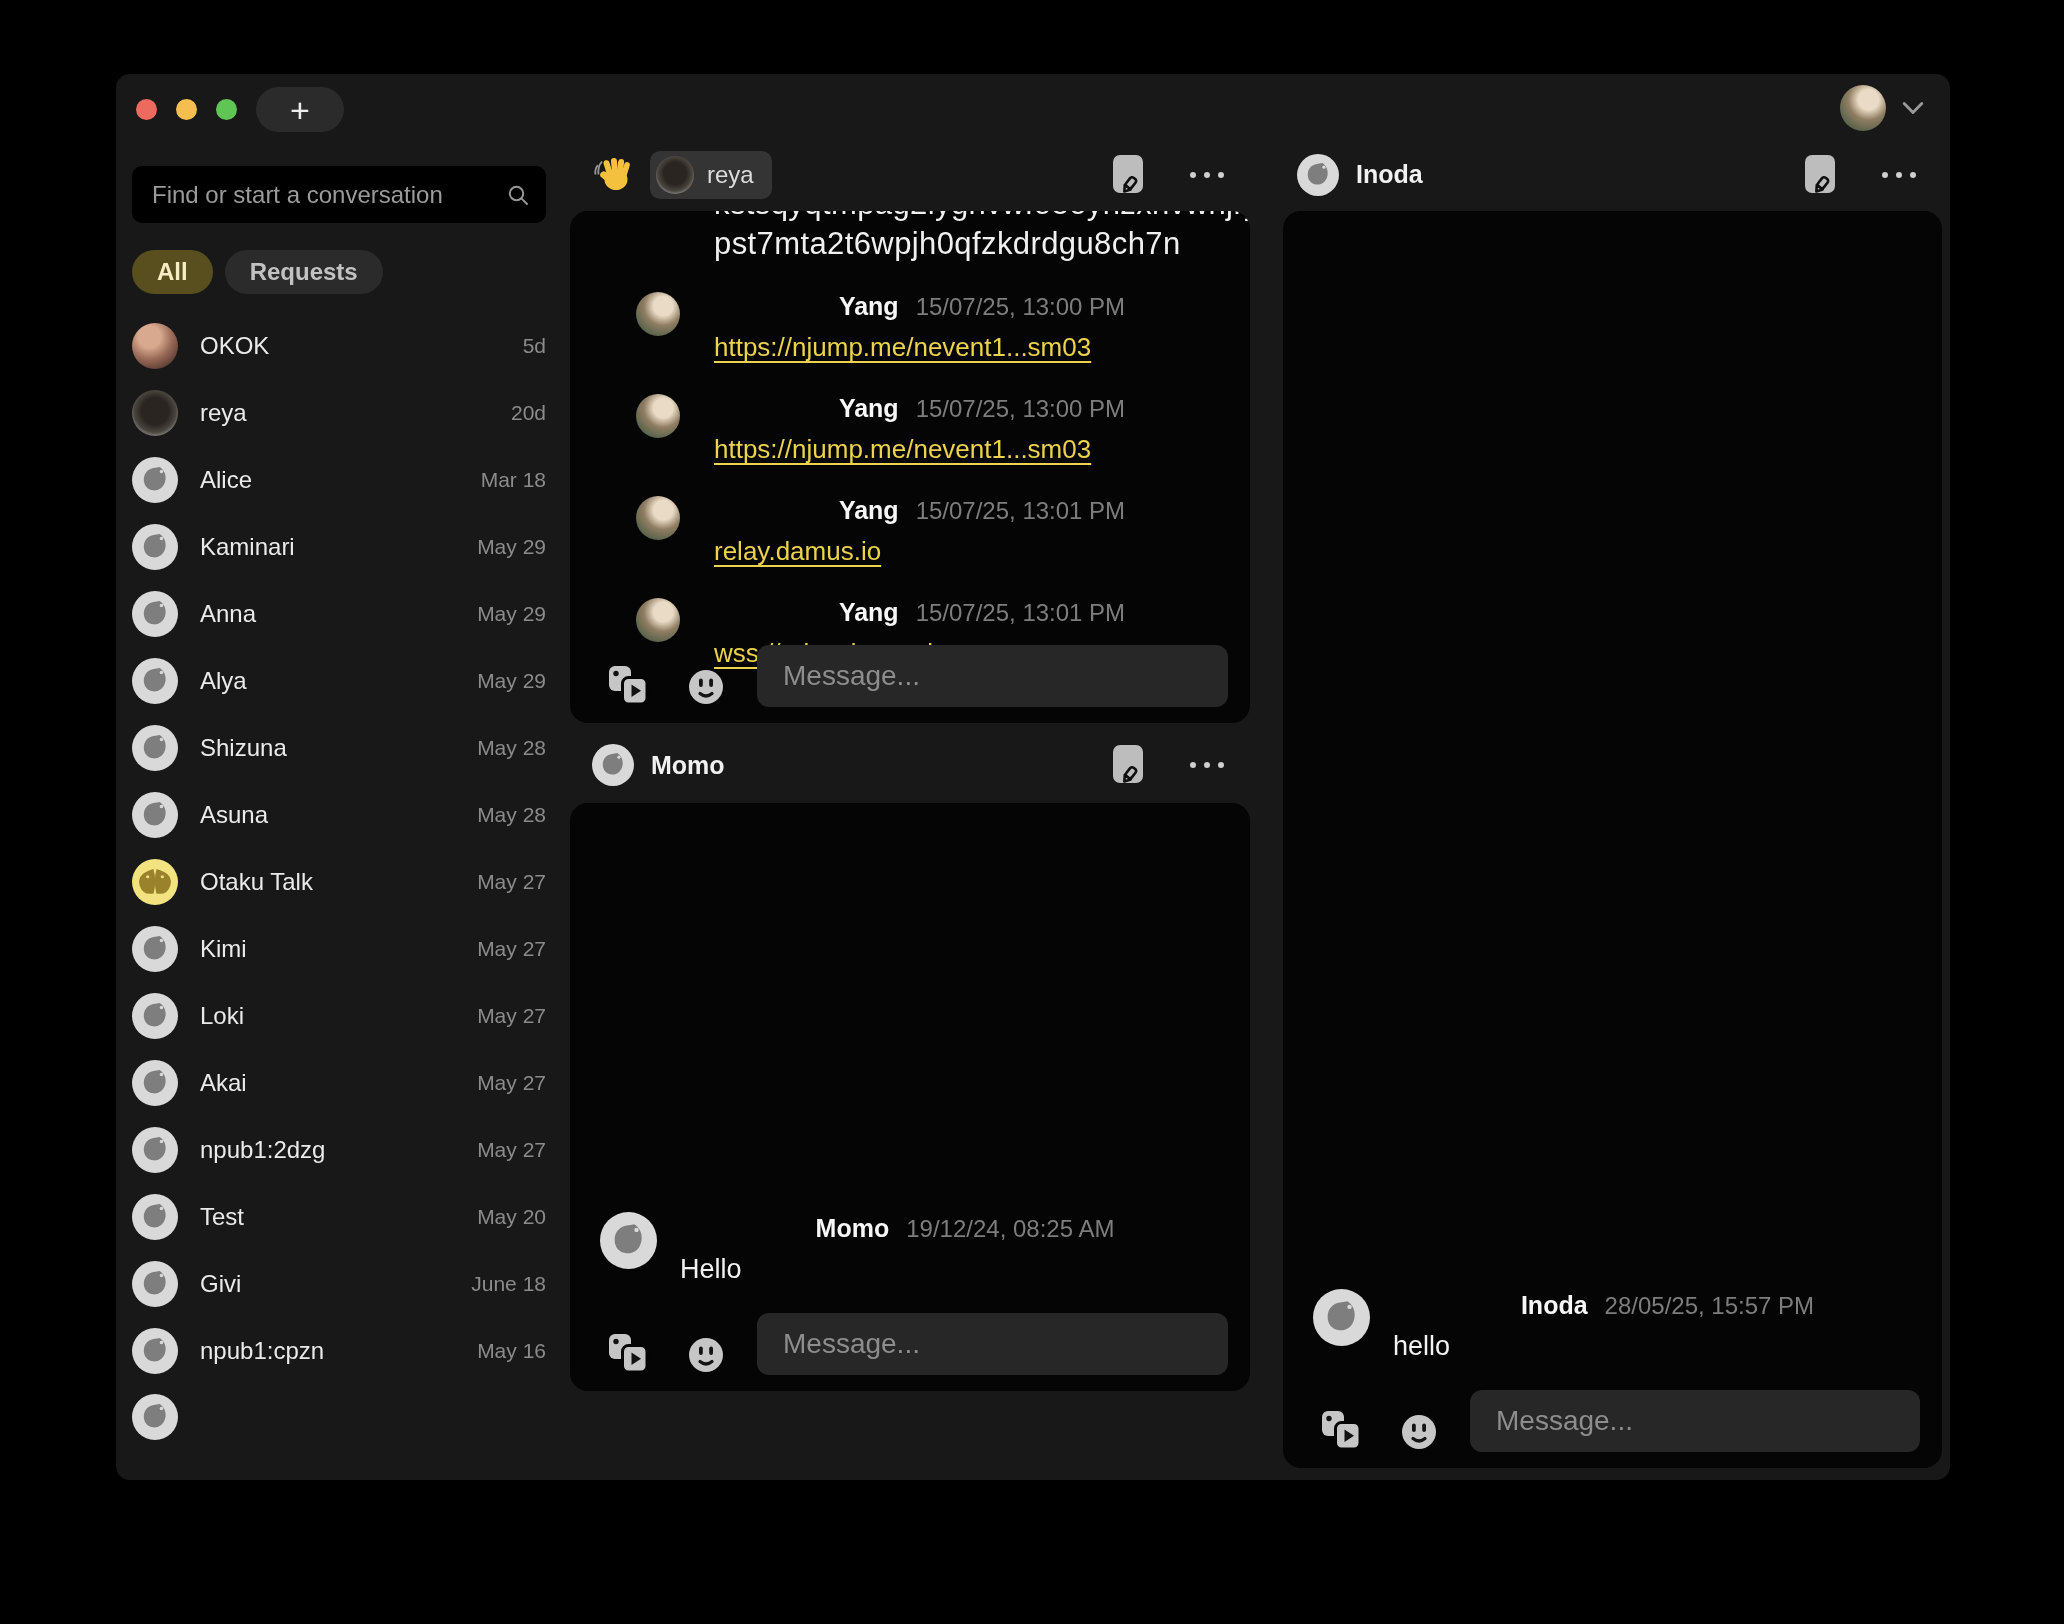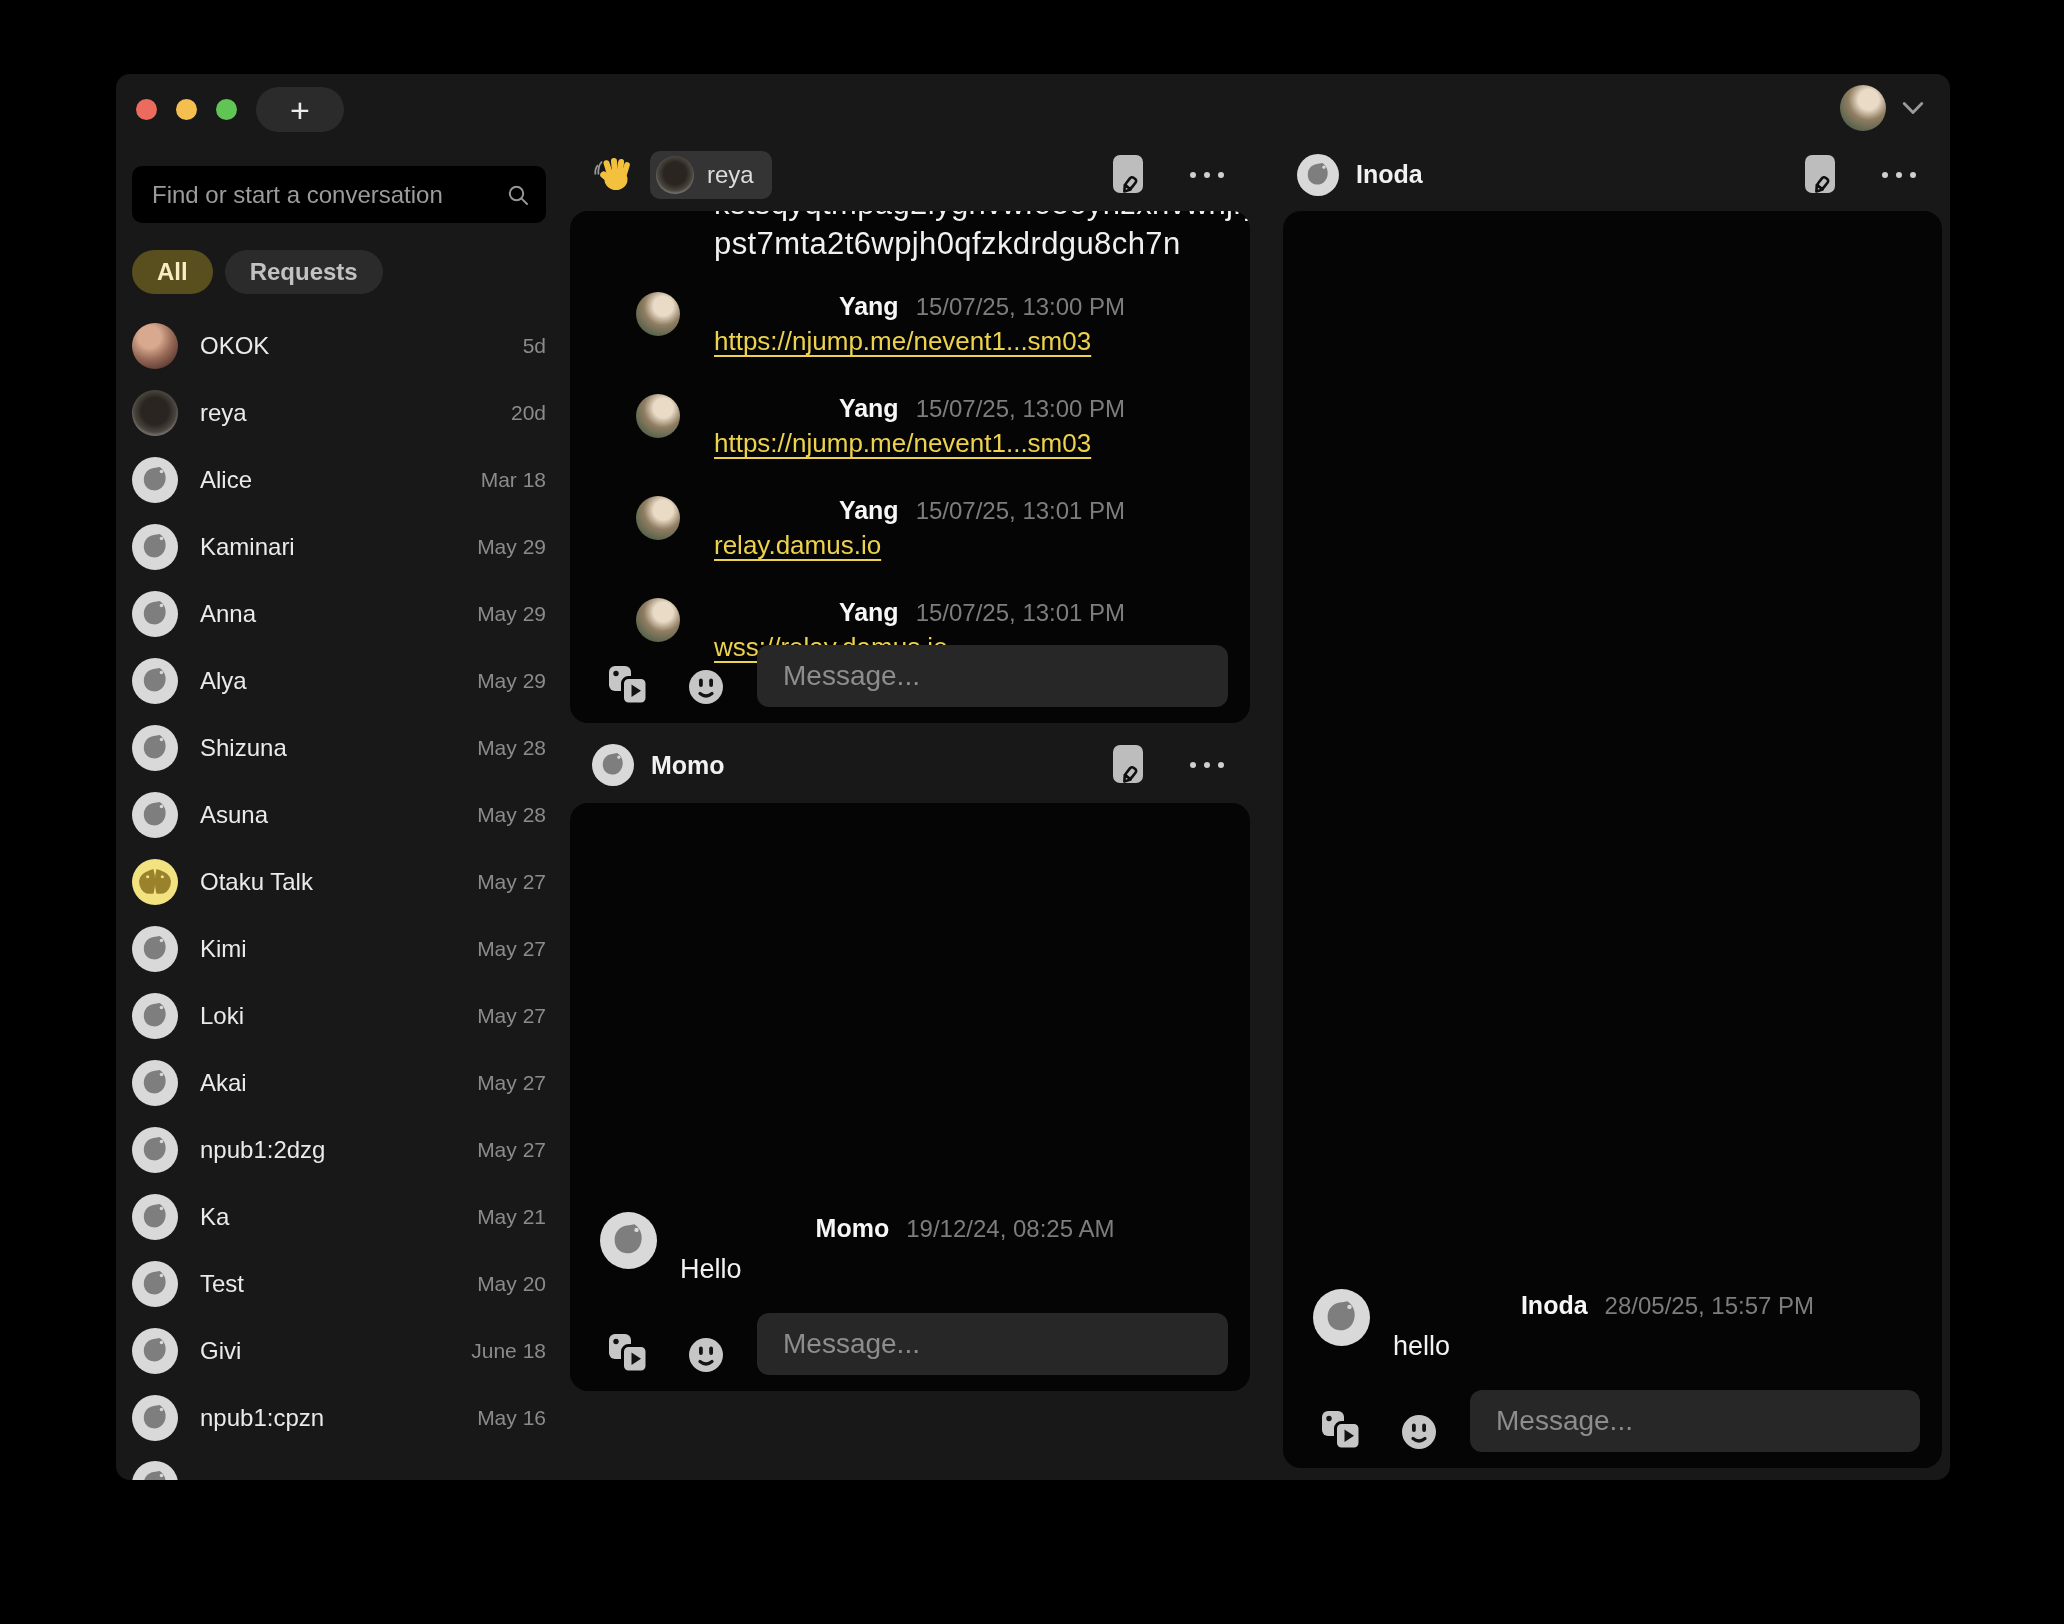--- a/index.html
+++ b/index.html
@@ -71,21 +71,21 @@
   .keyline{color:#f0f0f0;font-size:31px;line-height:40px;padding-left:108px;letter-spacing:.4px;
            white-space:nowrap;}
   .keyline.clip{margin-top:-27px;}
   .msg{position:relative;margin-top:28px;padding-left:108px;min-height:72px;}
   .msg + .msg{margin-top:30px;}
   .msg .mav{position:absolute;left:30px;top:0;width:44px;height:44px;border-radius:50%;
       background:radial-gradient(circle at 62% 32%,#e9dbc6 0 24%,#907d62 48%,#55624a 78%,#3c4734 100%);}
   .mline{display:flex;align-items:baseline;gap:17px;height:34px;justify-content:center;}
   .sender{color:#f7f7f7;font-size:25px;font-weight:700;}
   .tstamp{color:#7d7d7d;font-size:24px;}
-  .mlink{display:inline-block;color:#ecd24d;font-size:26px;
+  .mlink{display:inline-block;margin-top:6px;color:#ecd24d;font-size:26px;
          text-decoration:underline;text-underline-offset:5px;}
   .mtext{margin-top:6px;color:#f2f2f2;font-size:27px;}
 
   
   .bmsg{position:absolute;left:0;bottom:106px;padding-left:110px;width:100%;box-sizing:border-box;}
   .bmsg .mav2{position:absolute;left:30px;top:-2px;width:57px;height:57px;}
   .bmsg .mav2 svg{width:57px;height:57px;display:block;}
 
   
   .composer{position:absolute;left:0;bottom:16px;width:100%;box-sizing:border-box;
@@ -293,29 +293,20 @@
           </span>
           <span class="nm">npub1:2dzg</span>
           <span class="dt">May 27</span>
         </div>
       <div class="row">
           <span class="av">
             <svg>
               <use href="#blob-av"></use>
             </svg>
           </span>
-          <span class="nm">Ka</span>
-          <span class="dt">May 21</span>
-        </div>
-      <div class="row">
-          <span class="av">
-            <svg>
-              <use href="#blob-av"></use>
-            </svg>
-          </span>
           <span class="nm">Test</span>
           <span class="dt">May 20</span>
         </div>
       <div class="row">
           <span class="av">
             <svg>
               <use href="#blob-av"></use>
             </svg>
           </span>
           <span class="nm">Givi</span>

